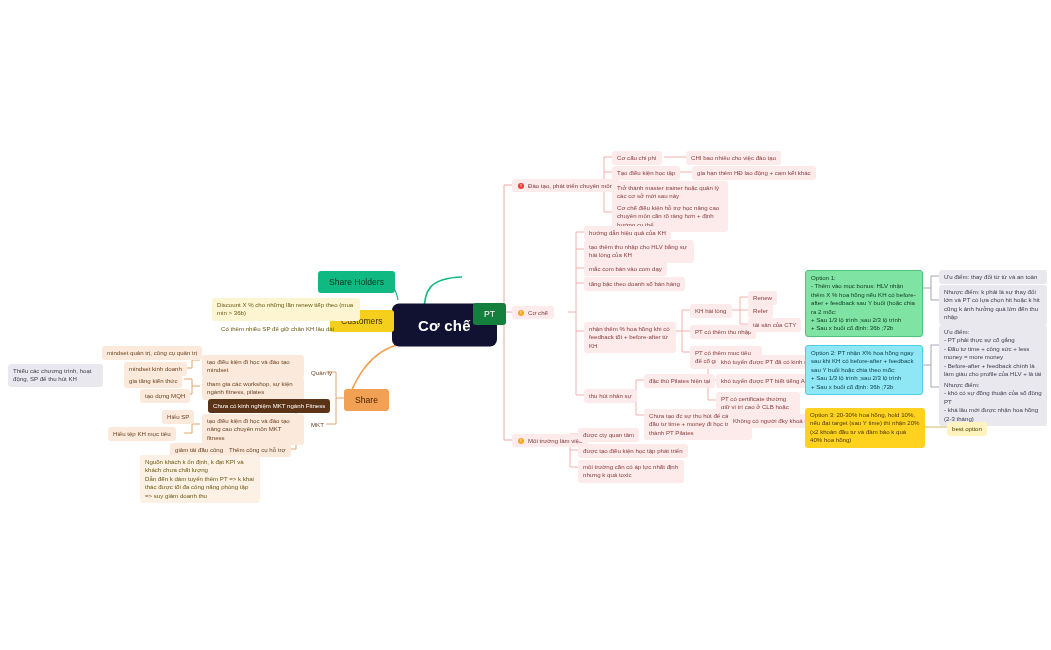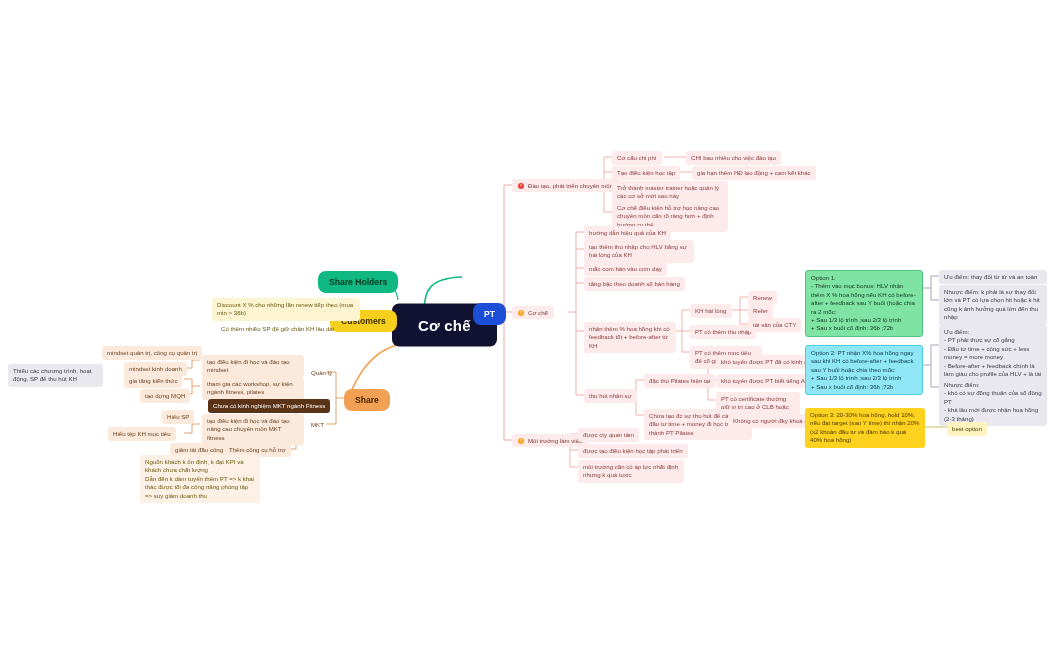--- a/index.html
+++ b/index.html
@@ -25,32 +25,32 @@
     border-radius: 7px;
     font-size: 15px;
     font-weight: 700;
     padding: 13px 26px;
     letter-spacing: .2px;
     white-space: nowrap;
   }
 
   
   .pill {
-    border-radius: 8px;
+    border-radius: 3px;
     font-size: 8.6px;
-    font-weight: 700;
+    font-weight: 400;
     padding: 6px 11px;
     white-space: nowrap;
     text-align: center;
     color: #1d1d1d;
   }
   .pill.share  { background: #10b981; color:#04341f; }
   .pill.cust   { background: #f5cf1b; color:#3d3000; }
   .pill.staff  { background: #f2a154; color:#462200; }
-  .pill.pt     { background: #1d4ed8; color:#ffffff; }
+  .pill.pt     { background: #15803d; color:#ffffff; }
 
   
   .btitle {
     display: flex; align-items: center; gap: 4px;
     background: #fdeaea;
     border-radius: 3px;
     padding: 3px 6px;
     font-size: 6.1px;
     color: #7d3a3a;
     white-space: nowrap;

